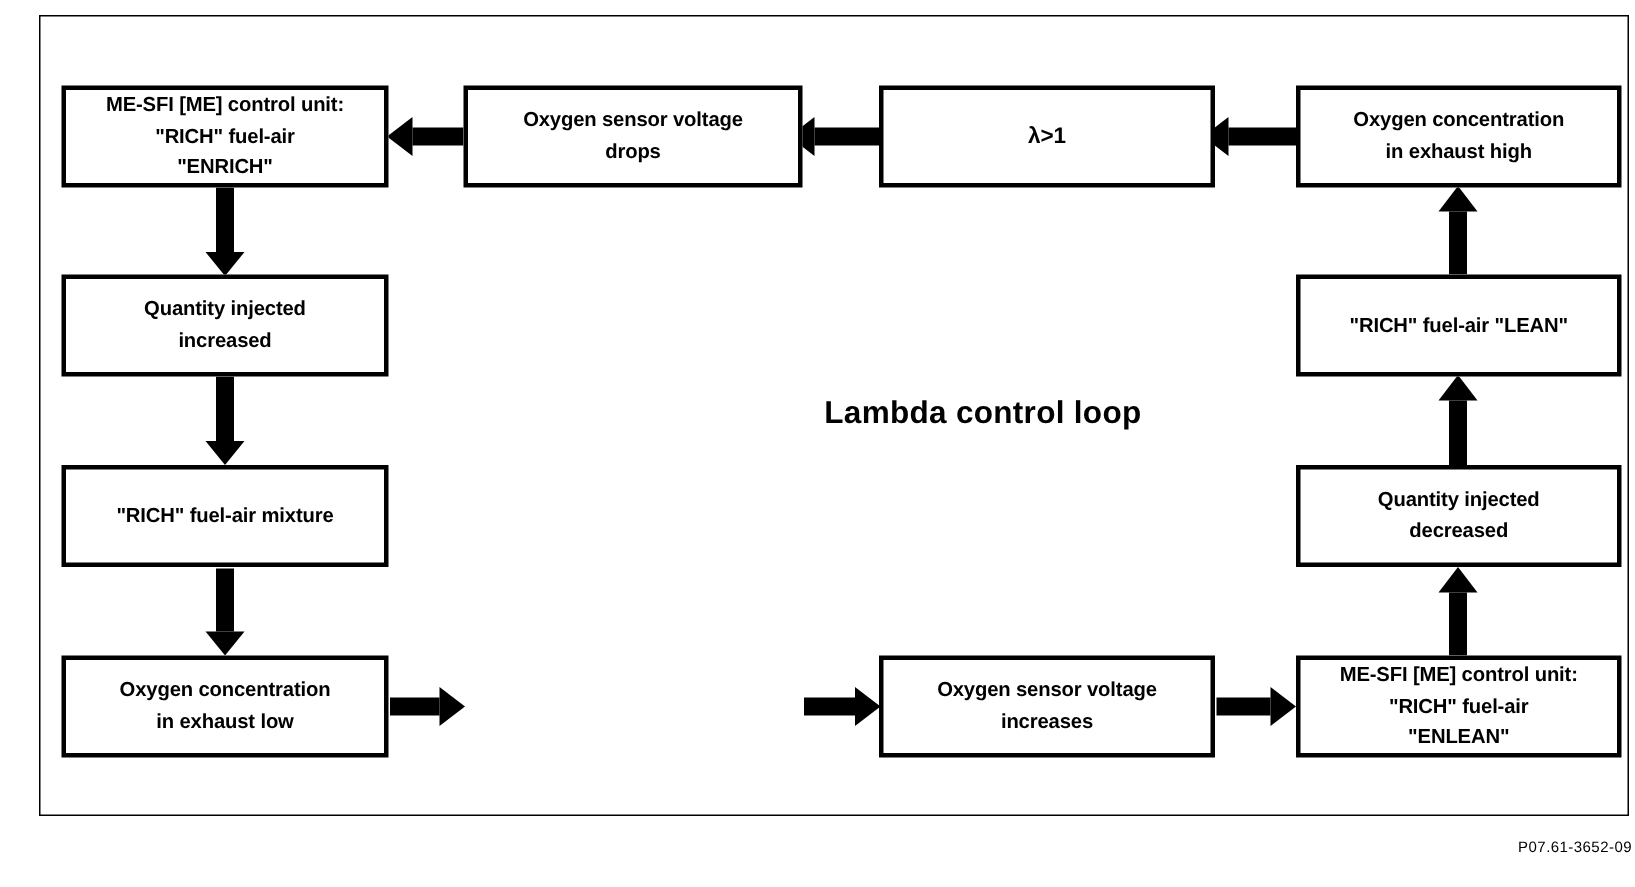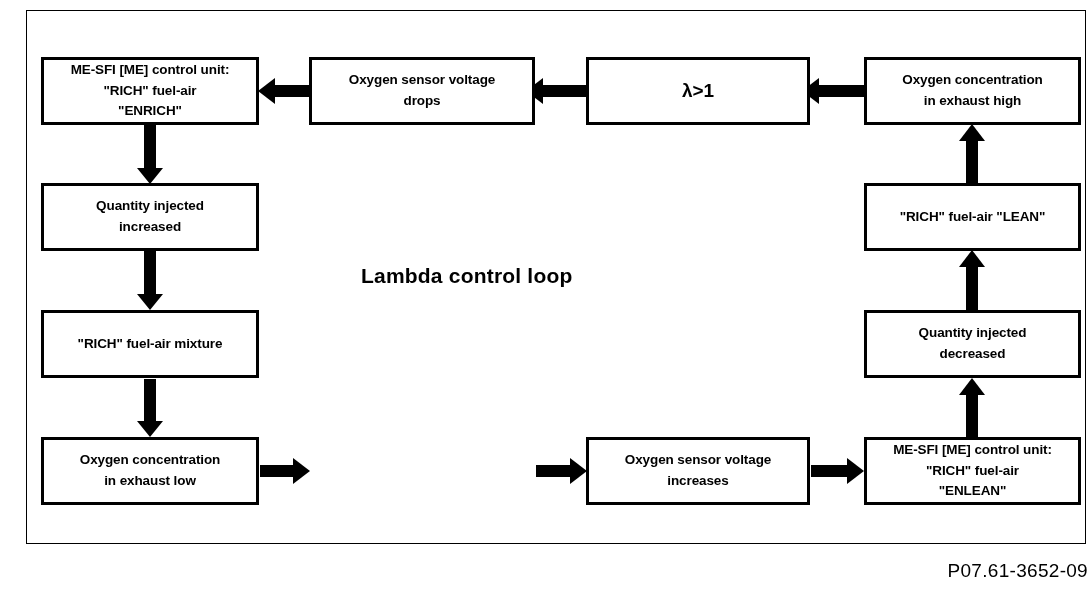--- a/index.html
+++ b/index.html
@@ -50,56 +50,56 @@
     font-family: "Liberation Sans", sans-serif;
     font-size: 13.5px;
     font-weight: bold;
     color: #000000;
     line-height: 1.52;
     letter-spacing: -0.1px;
     white-space: pre-line;
     padding: 0 6px;
   }
   .node .node-label.lam {
-    font-size: 19px;
+    font-size: 15px;
     letter-spacing: 0px;
   }
 
   
   #arrows {
     position: absolute;
     left: 0; top: 0;
     width: 1090px;
     height: 591px;
     z-index: 3;
     pointer-events: none;
   }
 
   
   .diagram-title {
     position: absolute;
     left: 345px;
     top: 264px;
     width: 400px;
-    text-align: left;
+    text-align: right;
     font-family: "Liberation Sans", sans-serif;
     font-size: 21px;
     font-weight: bold;
     color: #000000;
     letter-spacing: 0.2px;
     z-index: 4;
   }
 
   
   .caption {
     position: absolute;
     right: 18px;
     top: 560px;
     font-family: "Liberation Sans", sans-serif;
-    font-size: 19px;
+    font-size: 10px;
     font-weight: normal;
     color: #000000;
     letter-spacing: 0.3px;
     z-index: 6;
     text-align: right;
   }
 </style>
 </head>
 <body>
 

